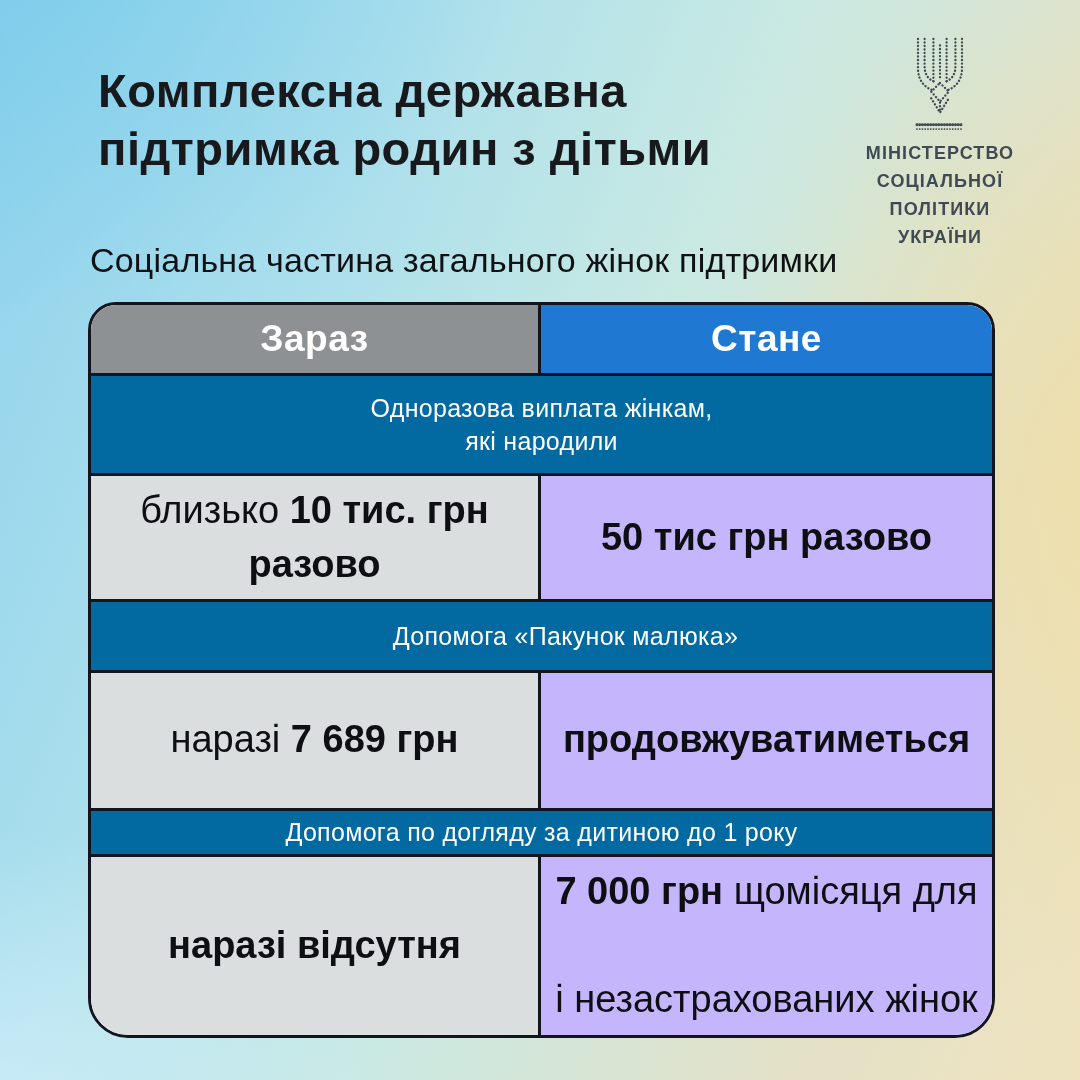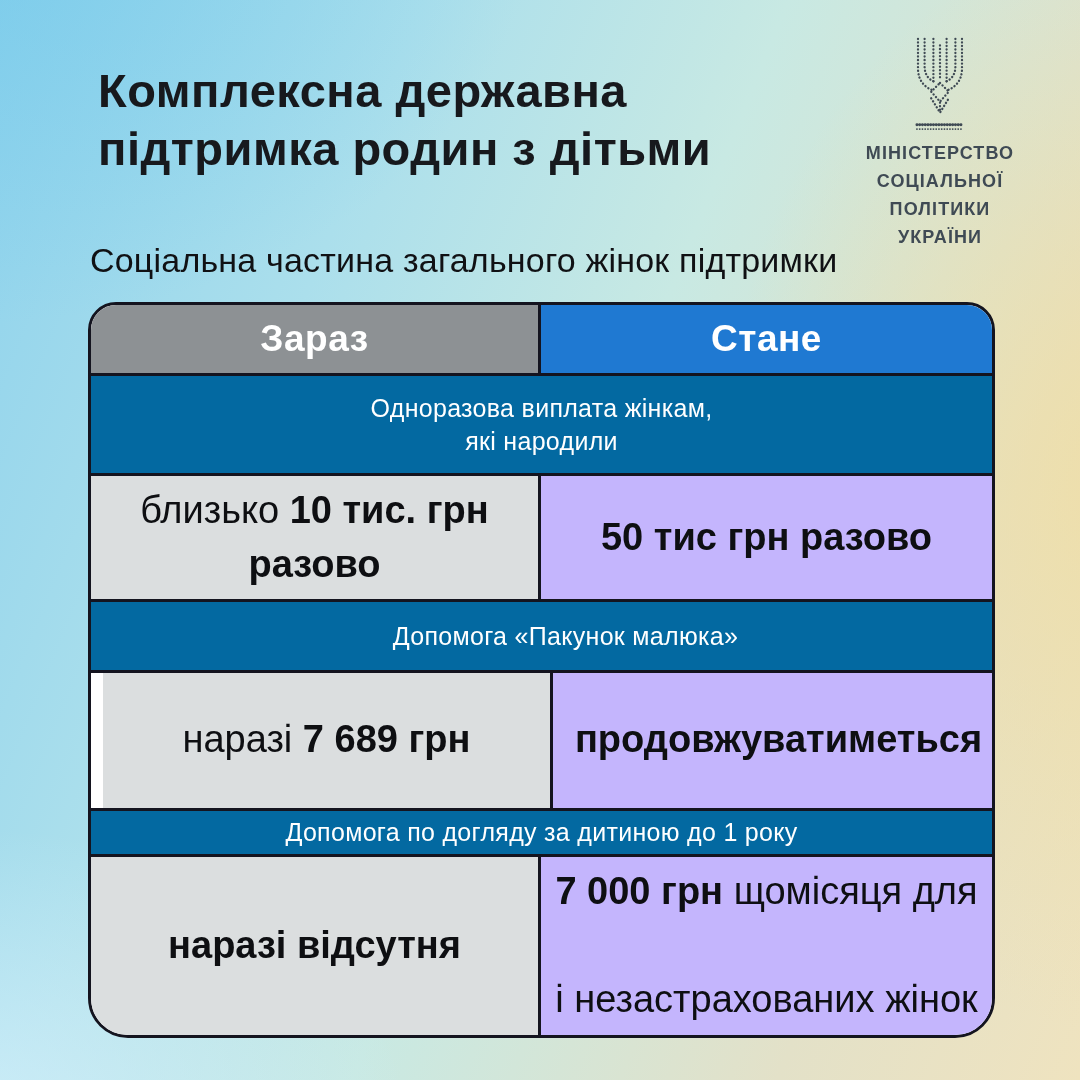--- a/index.html
+++ b/index.html
@@ -75,21 +75,21 @@
   .h-s3{height:50px;}
   
   .r-data .cell{
     font-size:38px;color:#0e0f12;line-height:1.42;
     padding:8px 2px;
   }
   .r-data .cell b{font-weight:700;}
   .bg-cellgray{background:#dbdedf;}
   .bg-white{background:#c4b5fd;}
   .h-d1{height:123px;}
-  .h-d2{height:136px;margin-left:12px;}
+  .h-d2{height:136px;}
   .h-d3{flex:1;}
 </style>
 </head>
 <body>
 
 <div class="canvas">
 
   <h1 class="title"><span>Комплексна державна</span><br><span>підтримка родин з дітьми</span></h1>
 
   <div class="logo">

